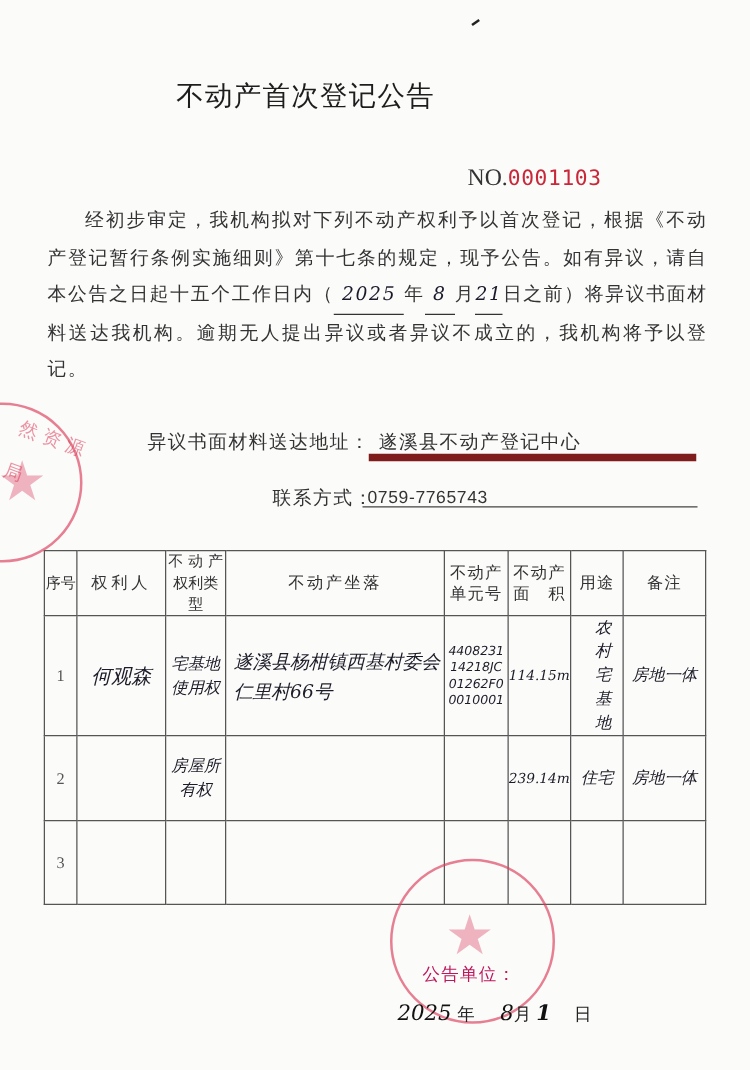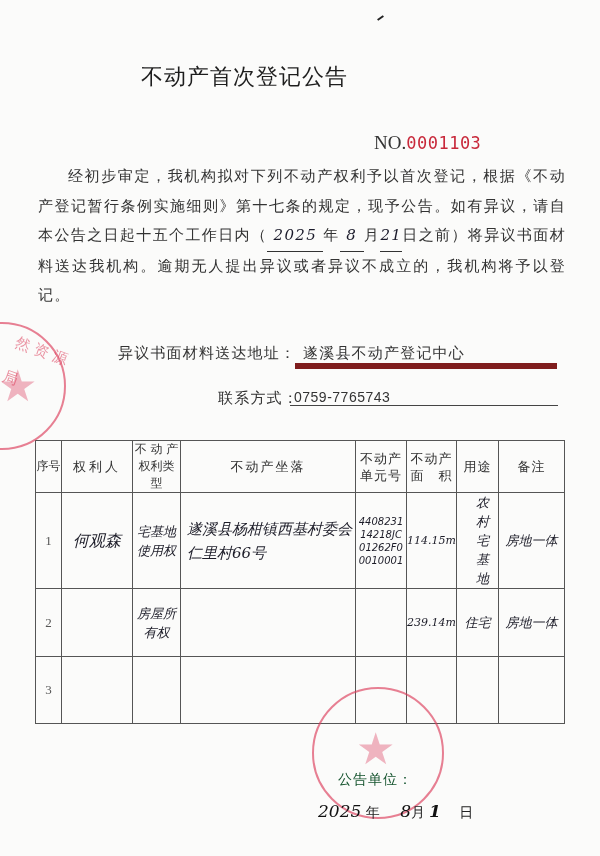--- a/index.html
+++ b/index.html
@@ -56,21 +56,21 @@
 
   .stamp {
     border:2px solid rgba(220,60,90,0.65); border-radius:50%;
     color:rgba(220,60,90,0.6);
   }
   .stamp1 { left:-62px; top:322px; width:124px; height:124px; }
   .stamp2 { left:312px; top:687px; width:128px; height:128px; }
   .stamp .star { position:absolute; font-size:44px; line-height:44px; color:rgba(225,90,120,0.45); }
   .stamp .arc-text { position:absolute; font-size:15px; color:rgba(220,60,90,0.55); font-family:"DejaVu Serif", serif; }
 
-  .sign-unit { left:338px; top:771px; font-size:14px; color:#14532d; letter-spacing:1px; }
+  .sign-unit { left:338px; top:771px; font-size:14px; color:#be185d; letter-spacing:1px; }
   .sign-date { left:318px; top:801px; font-size:14px; color:#222; }
   .sign-date .h { font-family:"DejaVu Serif", serif; font-style:italic; font-size:17px; color:#111; }
   .mark { left:377px; top:17px; width:7px; height:2px; background:#222; transform:rotate(-35deg); }
 </style>
 </head>
 <body>
 
 <div class="abs mark"></div>
 
 <div class="abs title">不动产首次登记公告</div>

